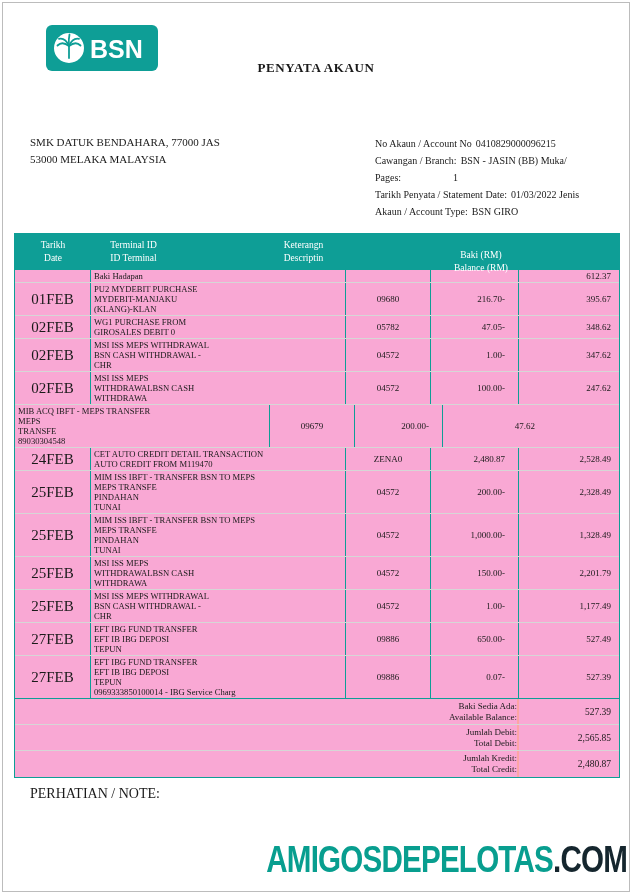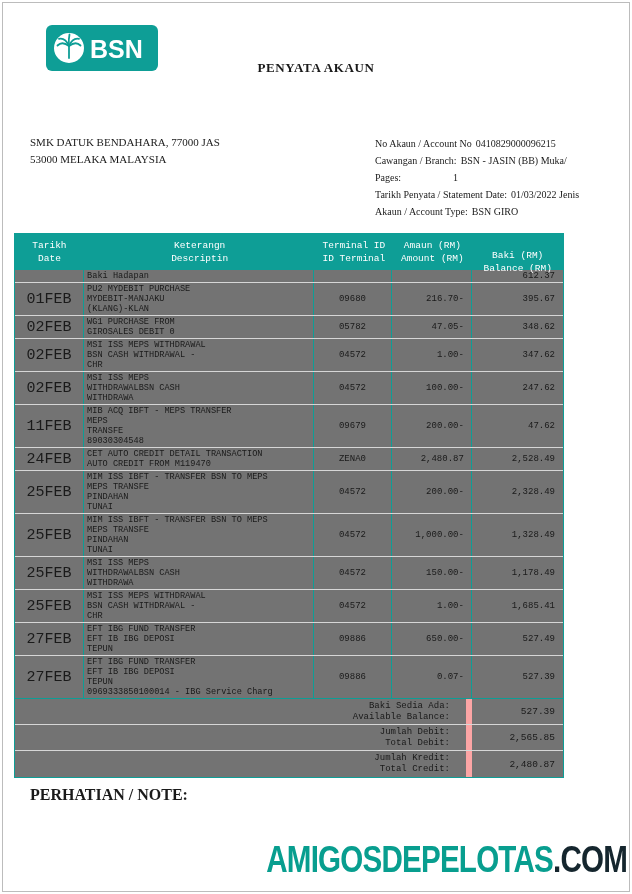--- a/index.html
+++ b/index.html
@@ -16,43 +16,43 @@
     position:absolute; top:60px; left:0; width:100%; text-align:center;
     font-size:13px; font-weight:bold; letter-spacing:0.6px;
   }
 
   .customer { position:absolute; left:30px; top:134px; font-size:11px; line-height:17px; }
 
   .acct-info { position:absolute; left:375px; top:135px; width:245px; font-size:10px; line-height:17px; }
   .acct-row .acct-value { margin-left:4px;text-align:center; }
   .acct-row.pages .acct-value { margin-left:52px; }
 
-  .stmt-table { position:absolute; left:14px; top:233px; width:550px; border:1px solid #0e9e96; background:#737373;font-family:Liberation Mono, monospace; }
+  .stmt-table { position:absolute; left:14px; top:233px; width:606px; border:1px solid #0e9e96; background:#f9a8d4; }
   .thead { display:flex; background:#0e9e96; color:#ffffff; height:36px; }
   .hcell { display:flex; flex-direction:column; justify-content:center; align-items:center; font-size:9.5px; line-height:13px; }
   .col-date { width:76px; } .col-desc { width:255px; } .col-term { width:85px; }
   .col-amt { width:88px; } .col-bal { width:100px;margin-top:20px; }
 
   .tbody { border-bottom:1px solid #0e9e96; }
   .trow { display:flex; border-bottom:1px solid #d6d6d6; }
   .tbody .trow:last-child { border-bottom:none; }
   .cell { padding:1px 3px; }
   .c-date { width:76px; border-right:1px solid #0e9e96; display:flex; align-items:center; justify-content:center; font-size:15px; }
   .c-desc { width:255px; border-right:1px solid #0e9e96; white-space:pre-line; font-size:8.6px; line-height:10px; }
   .c-term { width:85px; border-right:1px solid #0e9e96; display:flex; align-items:center; justify-content:center; font-size:9px; }
-  .c-amt  { width:88px;  border-right:1px solid #0e9e96; display:flex; align-items:center; justify-content:flex-end; padding-right:7px; font-size:9px; }
+  .c-amt  { width:88px;  border-right:1px solid #0e9e96; display:flex; align-items:center; justify-content:flex-end; padding-right:13px; font-size:9px; }
   .c-bal  { width:100px; display:flex; align-items:center; justify-content:flex-end; padding-right:8px; font-size:9px; }
 
   .summary .srow { display:flex; height:26px; border-bottom:1px solid #d6d6d6; }
   .summary .srow:last-child { border-bottom:none; }
-  .s-label { width:504px; border-right:6px solid #fca5a5; display:flex; flex-direction:column;
-             justify-content:center; align-items:flex-end; padding-right:16px; font-size:9px; line-height:11px; }
+  .s-label { width:504px; border-right:2px solid #fca5a5; display:flex; flex-direction:column;
+             justify-content:center; align-items:flex-end; padding-right:0; font-size:9px; line-height:11px; }
   .s-value { width:100px; display:flex; align-items:center; justify-content:flex-end; padding-right:8px; font-size:9.5px; }
 
-  .note { position:absolute; left:30px; top:786px; font-size:16px; font-weight:bold; }
+  .note { position:absolute; left:30px; top:786px; font-size:14px; font-weight:normal; }
 
   .watermark {
     position:absolute; top:839px; right:5px; white-space:nowrap;
     font-family:"Liberation Sans", sans-serif; font-weight:bold; font-size:37px;
     letter-spacing:-1px; transform:scaleX(0.8); transform-origin:100% 50%;
   }
   .wm-name { color:#089e8f; }
   .wm-tld { color:#15262e; }
 </style>
 </head>
@@ -100,31 +100,27 @@
       <span class="acct-label">Akaun / Account Type:</span><span class="acct-value">BSN GIRO</span>
     </div>
   </div>
 
   <div class="stmt-table">
     <div class="thead">
       <div class="hcell col-date">
         <span>Tarikh</span>
         <span>Date</span>
       </div>
+      <div class="hcell col-term">
+        <span>Terminal ID</span>
+        <span>ID Terminal</span>
+      </div>
       <div class="hcell col-desc">
         <span>Keterangn</span>
         <span>Descriptin</span>
-      </div>
-      <div class="hcell col-term">
-        <span>Terminal ID</span>
-        <span>ID Terminal</span>
-      </div>
-      <div class="hcell col-amt">
-        <span>Amaun (RM)</span>
-        <span>Amount (RM)</span>
       </div>
       <div class="hcell col-bal">
         <span>Baki (RM)</span>
         <span>Balance (RM)</span>
       </div>
     </div>
 
     <div class="tbody" id="tbody">
         <div class="trow">
           <div class="cell c-date"></div>
@@ -162,21 +158,20 @@
         <div class="trow">
           <div class="cell c-date">02FEB</div>
           <div class="cell c-desc">MSI ISS MEPS
 WITHDRAWALBSN CASH
 WITHDRAWA</div>
           <div class="cell c-term">04572</div>
           <div class="cell c-amt">100.00-</div>
           <div class="cell c-bal">247.62</div>
         </div>
         <div class="trow">
-          <div class="cell c-date">11FEB</div>
           <div class="cell c-desc">MIB ACQ IBFT - MEPS TRANSFER
 MEPS
 TRANSFE
 89030304548</div>
           <div class="cell c-term">09679</div>
           <div class="cell c-amt">200.00-</div>
           <div class="cell c-bal">47.62</div>
         </div>
         <div class="trow">
           <div class="cell c-date">24FEB</div>
@@ -206,30 +201,30 @@
           <div class="cell c-amt">1,000.00-</div>
           <div class="cell c-bal">1,328.49</div>
         </div>
         <div class="trow">
           <div class="cell c-date">25FEB</div>
           <div class="cell c-desc">MSI ISS MEPS
 WITHDRAWALBSN CASH
 WITHDRAWA</div>
           <div class="cell c-term">04572</div>
           <div class="cell c-amt">150.00-</div>
-          <div class="cell c-bal">1,178.49</div>
+          <div class="cell c-bal">2,201.79</div>
         </div>
         <div class="trow">
           <div class="cell c-date">25FEB</div>
           <div class="cell c-desc">MSI ISS MEPS WITHDRAWAL
 BSN CASH WITHDRAWAL -
 CHR</div>
           <div class="cell c-term">04572</div>
           <div class="cell c-amt">1.00-</div>
-          <div class="cell c-bal">1,685.41</div>
+          <div class="cell c-bal">1,177.49</div>
         </div>
         <div class="trow">
           <div class="cell c-date">27FEB</div>
           <div class="cell c-desc">EFT IBG FUND TRANSFER
 EFT IB  IBG DEPOSI
 TEPUN</div>
           <div class="cell c-term">09886</div>
           <div class="cell c-amt">650.00-</div>
           <div class="cell c-bal">527.49</div>
         </div>

